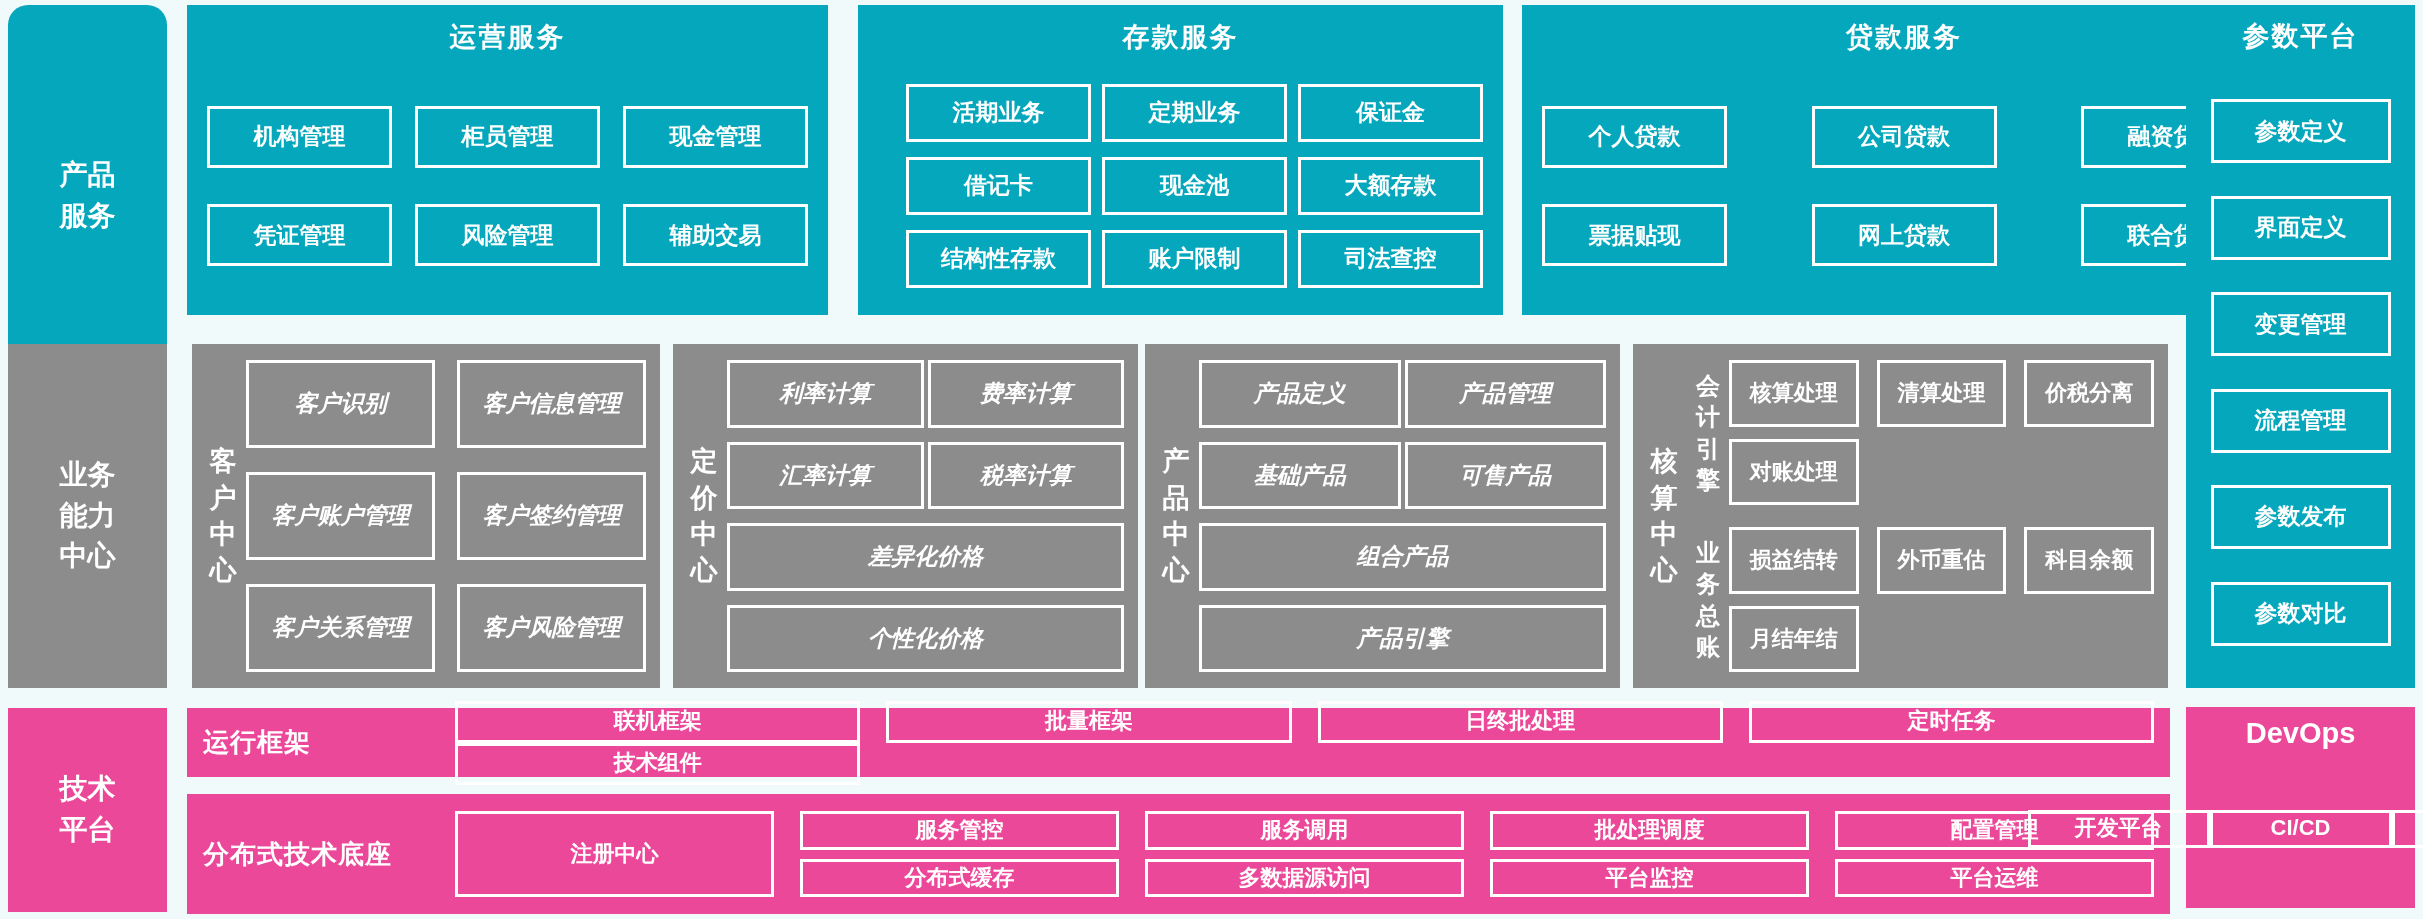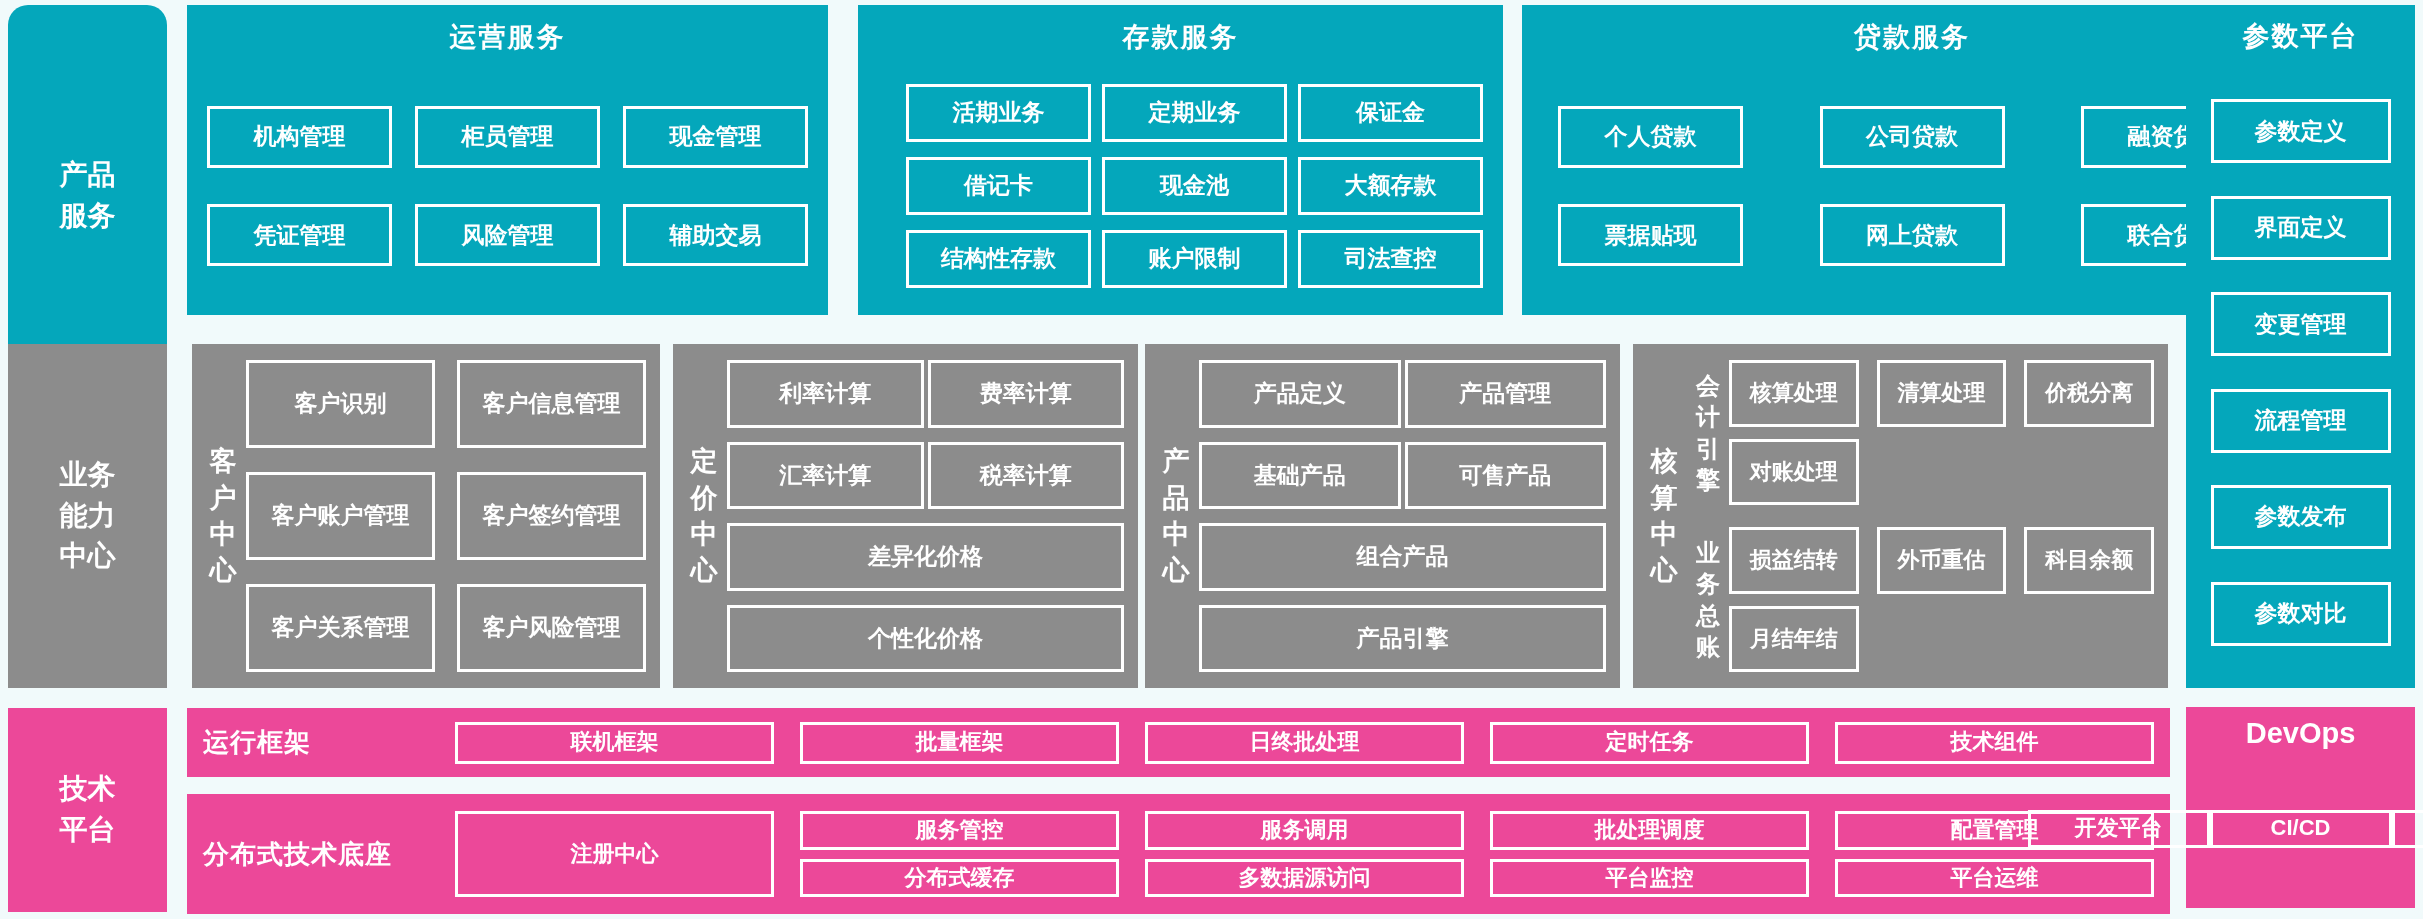--- a/index.html
+++ b/index.html
@@ -30,21 +30,21 @@
     font-size: 28px; line-height: 1.45;
   }
   #sb-product    { top: 5px;   height: 382px; border-radius: 20px; }
   #sb-capability { top: 344px; height: 344px; }
   #sb-tech       { top: 708px; height: 204px; }
 
   
   .svc-block { display: flex; flex-direction: column; }
   #op-svc   { left: 187px;  top: 5px; width: 641px; height: 310px; }
   #dep-svc  { left: 858px;  top: 5px; width: 645px; height: 310px; }
-  #loan-svc { left: 1522px; top: 5px; width: 764px; height: 310px; padding-left: 16px; }
+  #loan-svc { left: 1522px; top: 5px; width: 764px; height: 310px; }
   .svc-title {
     height: 64px; display: flex; align-items: center; justify-content: center;
     font-size: 27px; letter-spacing: 2px; flex: none;
   }
   .svc-grid {
     flex: 1; display: grid;
     grid-template-columns: repeat(3, 185px);
     justify-content: space-between;
     align-content: space-evenly;
     padding: 0 20px 12px 20px;
@@ -83,20 +83,21 @@
   #acct-center  { left: 1633px; top: 344px; width: 535px; height: 344px; }
   .vlabel {
     width: 46px; flex: none;
     display: flex; align-items: center; justify-content: center;
     font-size: 27px; line-height: 1.35;
   }
   .center-grid {
     flex: 1; display: grid;
     grid-template-columns: repeat(2, 1fr);
     gap: 24px 22px;
+    font-style: italic;
   }
   .center-grid.tight { gap: 14px 4px; }
   .span2 { grid-column: 1 / span 2; }
 
   
   .acct-body { flex: 1; display: flex; flex-direction: column; gap: 22px; }
   .acct-sub { flex: 1; display: flex; }
   .sub-vlabel {
     width: 42px; flex: none;
     display: flex; align-items: center; justify-content: center;
@@ -110,21 +111,21 @@
   .acct-grid .box { font-size: 22px; }
 
   
   #runtime-bar {
     left: 187px; top: 708px; width: 1983px; height: 69px;
     display: flex; align-items: center; padding: 0 16px;
   }
   .bar-label { width: 252px; flex: none; font-size: 26px; letter-spacing: 1px; }
   .runtime-grid {
     flex: 1; display: grid;
-    grid-template-columns: repeat(5, 1fr);
+    grid-template-columns: repeat(4, 1fr);
     column-gap: 26px;
   }
   .runtime-grid .box { height: 42px; font-size: 22px; border-width: 3px; }
 
   #dist-base {
     left: 187px; top: 794px; width: 1983px; height: 120px;
     display: flex; align-items: center; padding: 0 16px;
   }
   .dist-grid {
     flex: 1; display: grid;

